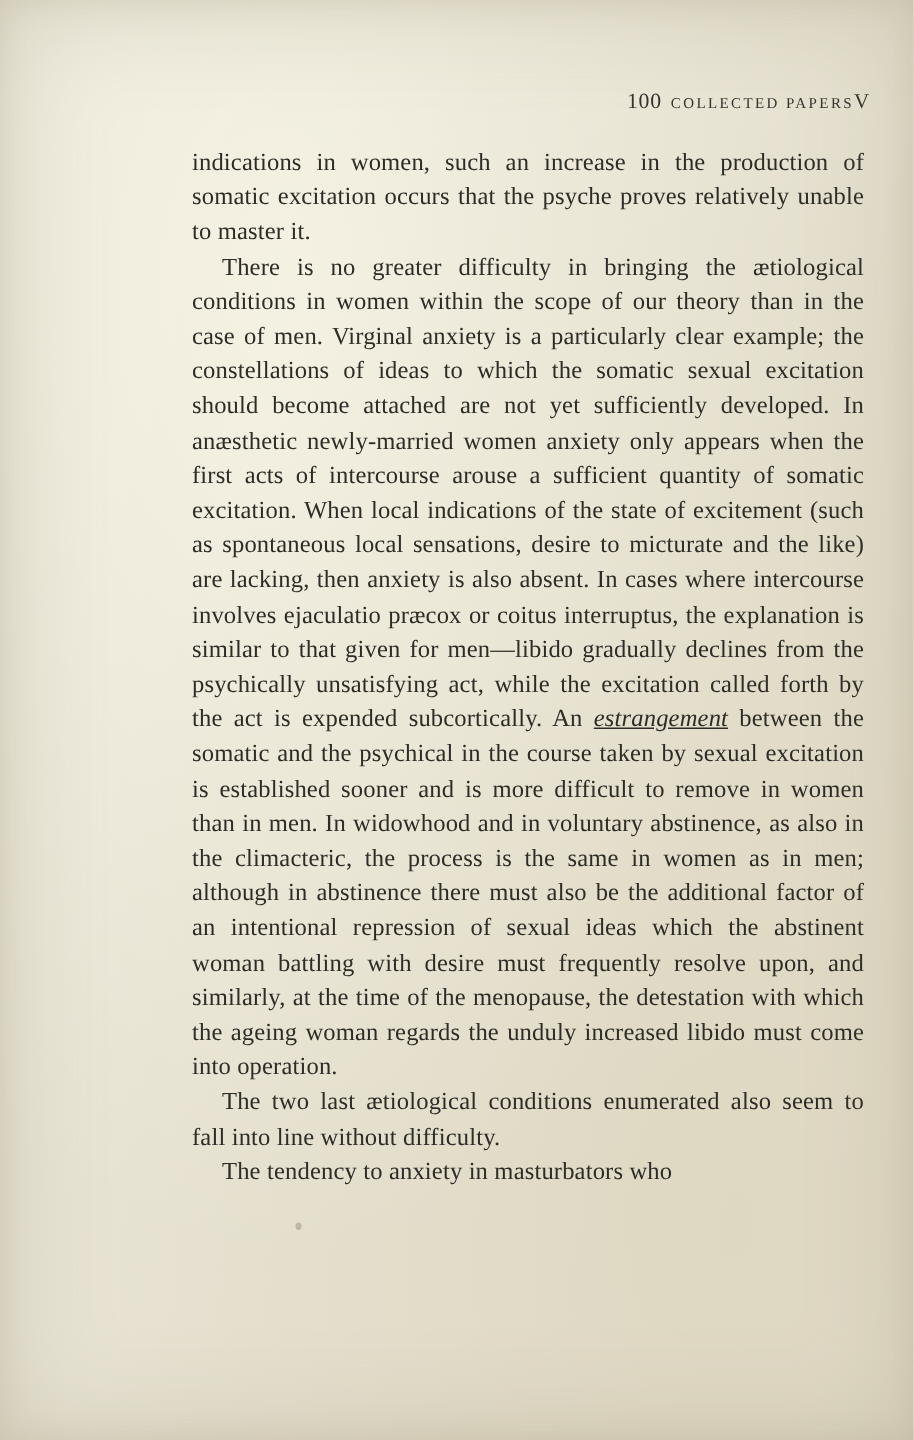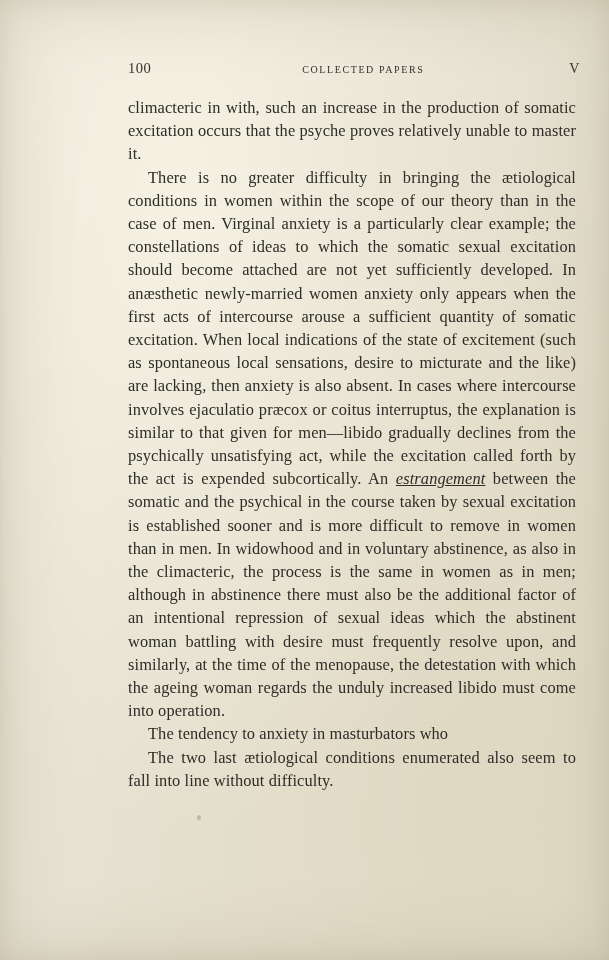--- a/index.html
+++ b/index.html
@@ -38,22 +38,21 @@
     height: 960px;
   }
   .header {
     position: absolute;
     left: 128px;
     top: 60px;
     width: 452px;
     height: 18px;
     display: flex;
     align-items: baseline;
-    justify-content: space-between;
-    gap: 40px;
+    justify-content: flex-end;
   }
   .folio {
     font-size: 14.5px;
     letter-spacing: 0.5px;
     color: #34332e;
   }
   .running-title {
     font-size: 10px;
     letter-spacing: 1.6px;
     color: #34332e;
@@ -102,24 +101,24 @@
 
 <div class="page">
 
   <div class="header">
     <span class="folio">100</span>
     <span class="running-title">COLLECTED PAPERS</span>
     <span class="section-num">V</span>
   </div>
 
   <div class="body-text">
-    <p>climacteric in with, such an increase in the production of somatic excitation occurs that the psyche proves relatively unable to master it.</p>
+    <p>indications in women, such an increase in the production of somatic excitation occurs that the psyche proves relatively unable to master it.</p>
     <p class="indent"><span>There is no greater difficulty in bringing the ætiological conditions in women within the scope of our theory than in the case of men.  Virginal anxiety is a particularly clear example; the constellations of ideas to which the somatic sexual excitation should become attached are not yet sufficiently developed.  In anæsthetic newly-married women anxiety only appears when the first acts of intercourse arouse a sufficient quantity of somatic excitation.  When local indications of the state of excitement (such as spontaneous local sensations, desire to micturate and the like) are lacking, then anxiety is also absent.  In cases where intercourse involves ejaculatio præcox or coitus interruptus, the explanation is similar to that given for men—libido gradually declines from the psychically unsatisfying act, while the excitation called forth by the act is expended subcortically.  An </span><em>estrangement</em><span> between the somatic and the psychical in the course taken by sexual excitation is established sooner and is more difficult to remove in women than in men.  In widowhood and in voluntary abstinence, as also in the climacteric, the process is the same in women as in men; although in abstinence there must also be the additional factor of an intentional repression of sexual ideas which the abstinent woman battling with desire must frequently resolve upon, and similarly, at the time of the menopause, the detestation with which the ageing woman regards the unduly increased libido must come into operation.</span></p>
+    <p class="indent">The two last ætiological conditions enumerated also seem to fall into line without difficulty.</p>
     <p class="indent">The tendency to anxiety in masturbators who</p>
-    <p class="indent">The two last ætiological conditions enumerated also seem to fall into line without difficulty.</p>
   </div>
 
   <span class="speck s1"></span>
   <span class="speck s2"></span>
   <span class="speck s3"></span>
 </div>
 
 <div class="vignette"></div>
 
 </body></html>

